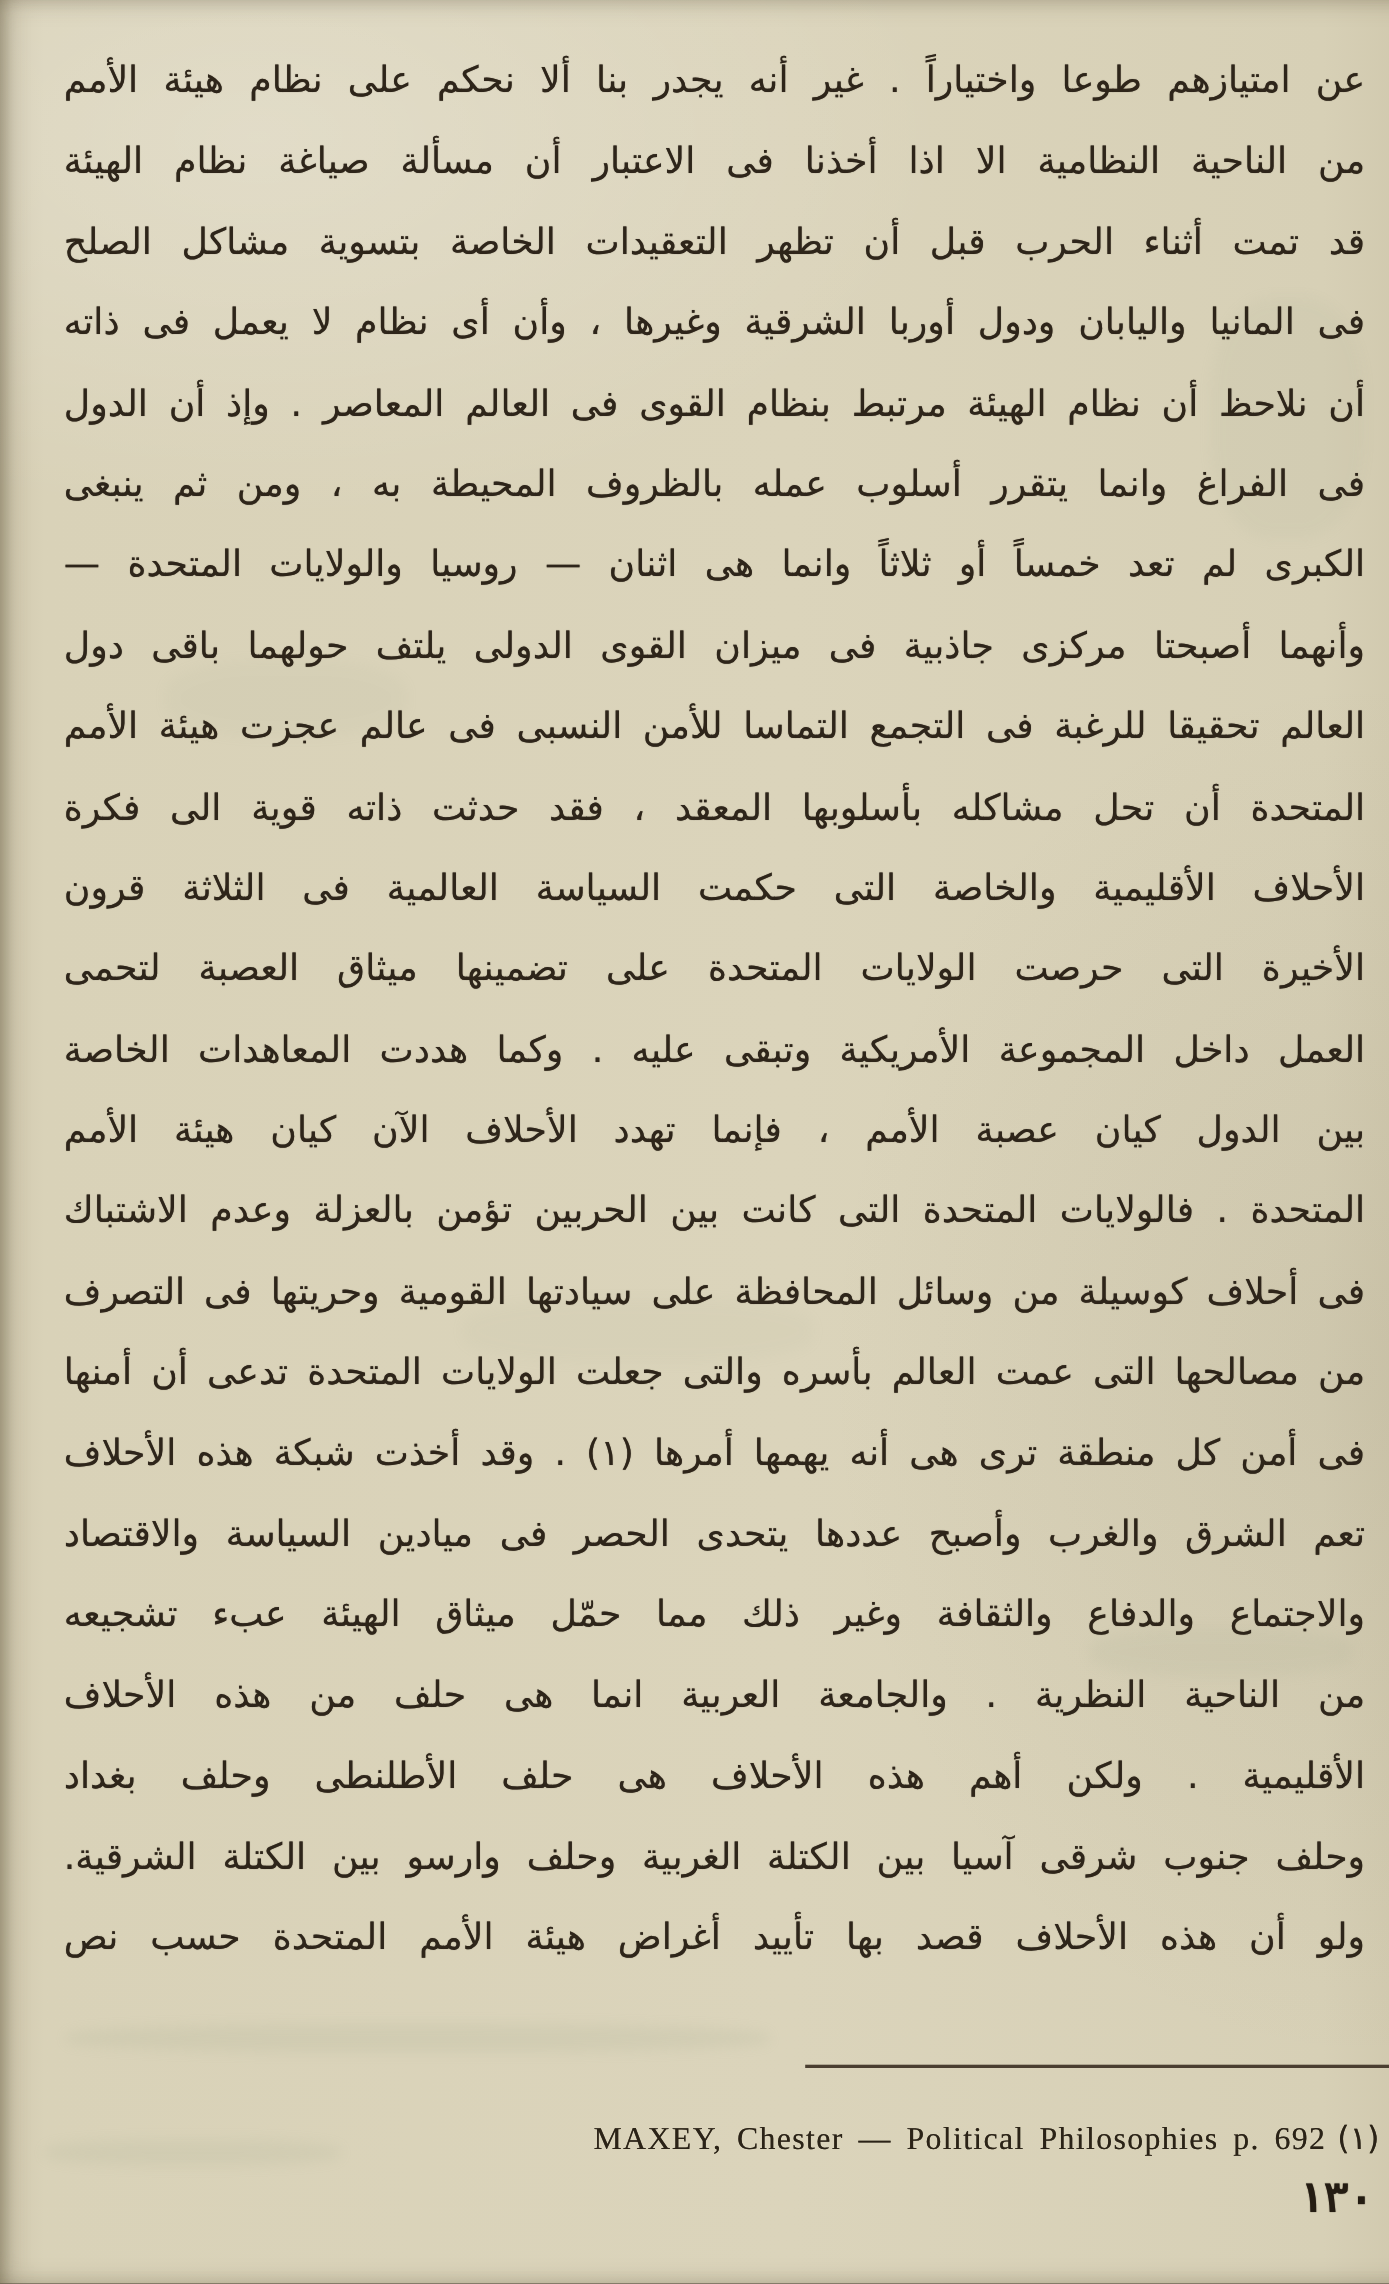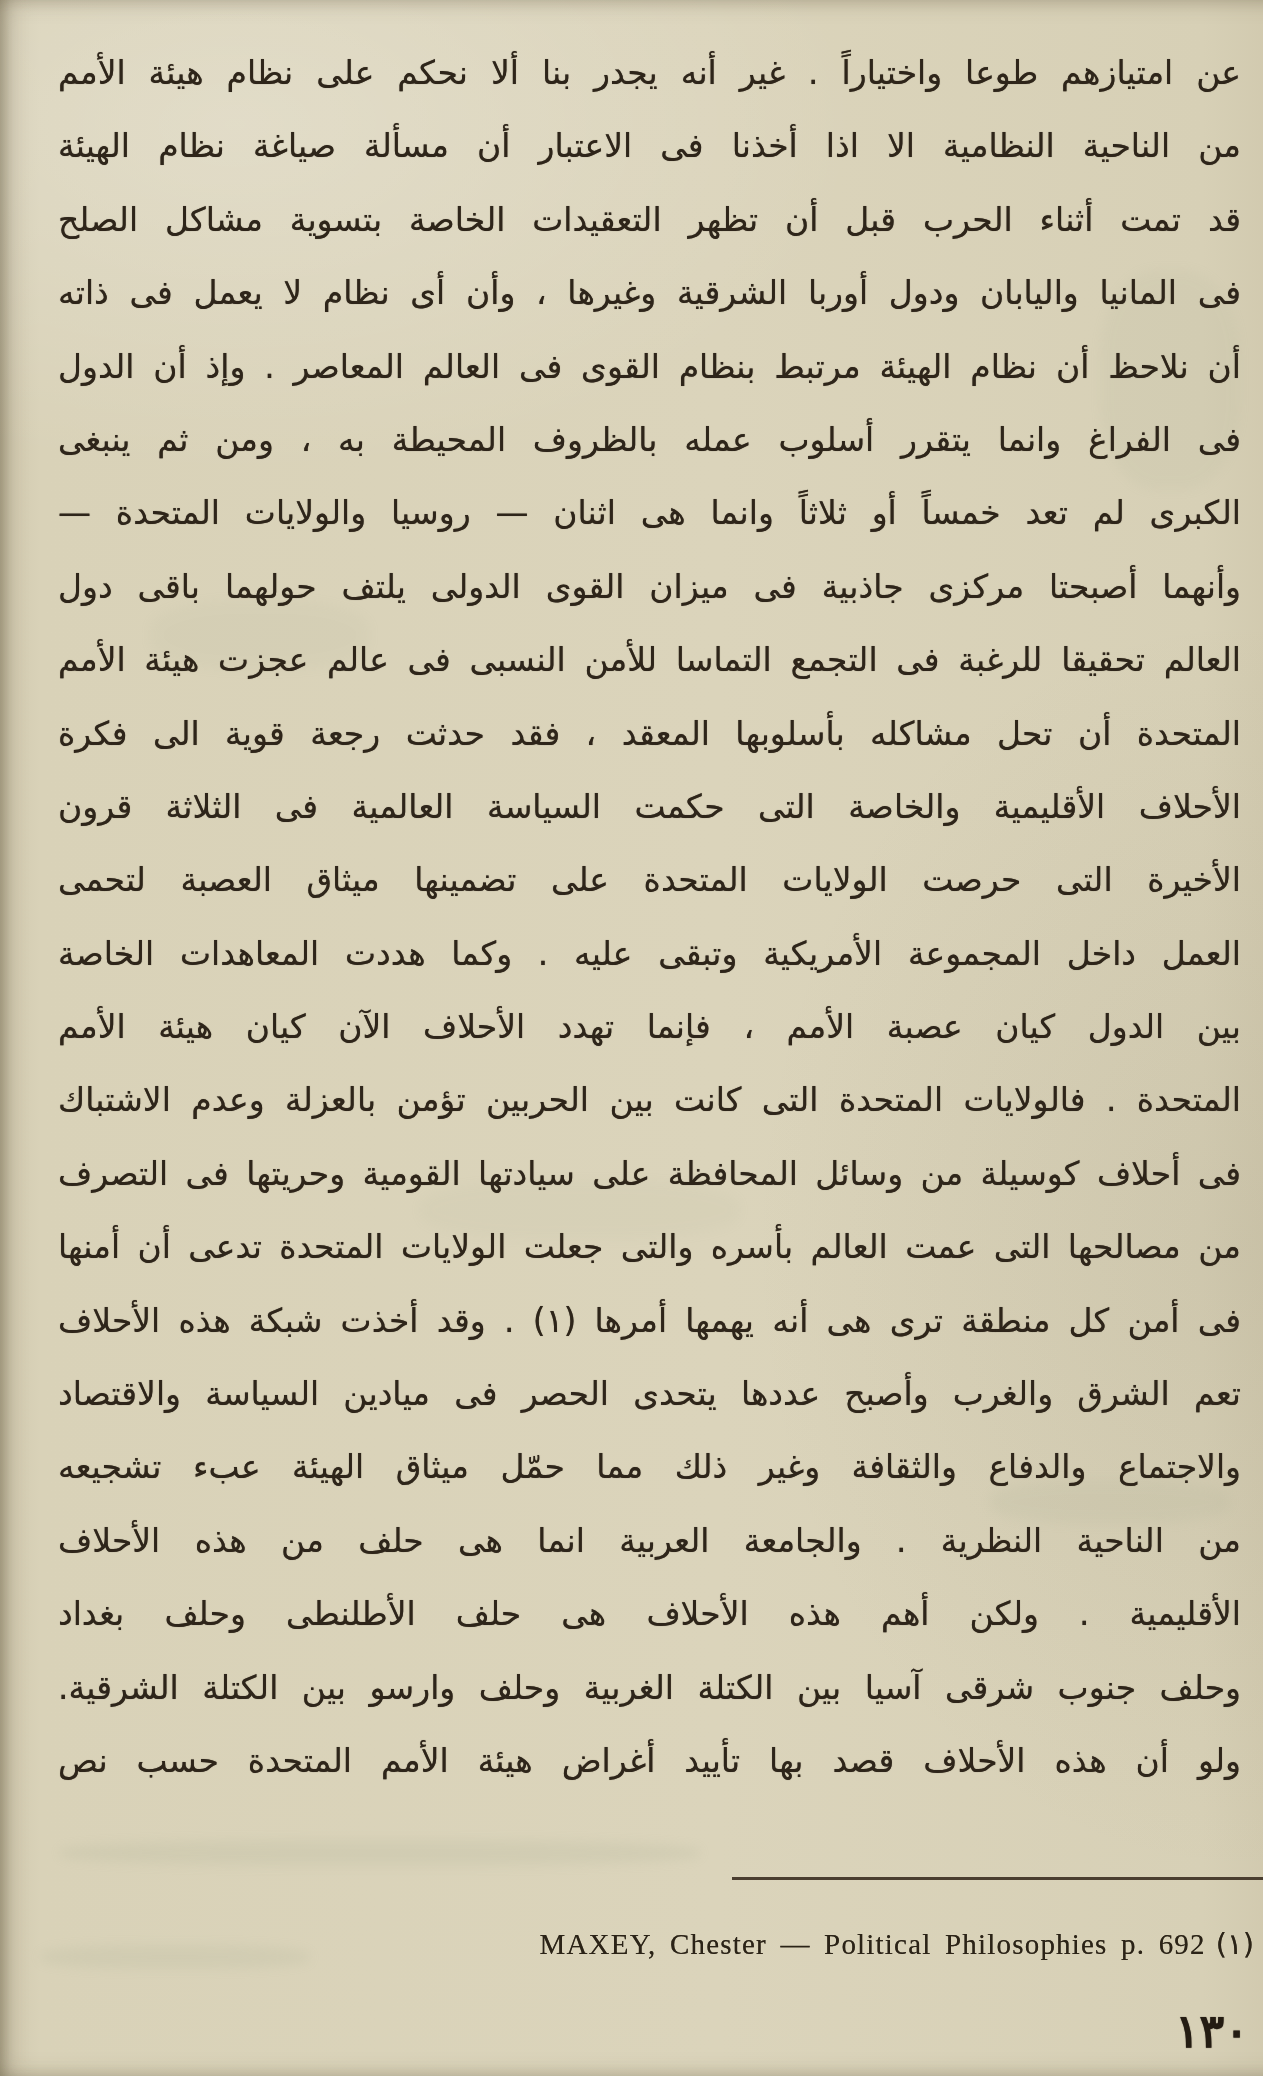--- a/index.html
+++ b/index.html
@@ -79,26 +79,25 @@
   .footnote .marker {
     font-family: "DejaVu Sans", sans-serif;
     letter-spacing: 0;
   }
 
   .page-number {
     position: absolute;
     top: 1976px;
     right: 58px;
     direction: rtl;
-    font-family: Liberation Sans, sans-serif;
-    font-size: 46px;
+    font-family: Liberation Mono, monospace;
+    font-size: 38px;
     font-weight: bold;
     color: #241c12;
     text-shadow: 0 0 1px rgba(36,28,18,0.8);
-    margin-top: 28px;
   }
 </style>
 </head>
 <body>
 
 <div class="page">
 
   <div class="smudge" style="left:60px; top:1840px; width:640px; height:26px; opacity:0.13;"></div>
   <div class="smudge" style="left:40px; top:1945px; width:270px; height:24px; opacity:0.12;"></div>
   <div class="smudge" style="left:990px; top:1480px; width:240px; height:44px; opacity:0.09;"></div>
@@ -109,21 +108,21 @@
   <div class="body-text">
       <div class="tline">عن امتيازهم طوعا واختياراً . غير أنه يجدر بنا ألا نحكم على نظام هيئة الأمم</div>
       <div class="tline">من الناحية النظامية الا اذا أخذنا فى الاعتبار أن مسألة صياغة نظام الهيئة</div>
       <div class="tline">قد تمت أثناء الحرب قبل أن تظهر التعقيدات الخاصة بتسوية مشاكل الصلح</div>
       <div class="tline">فى المانيا واليابان ودول أوربا الشرقية وغيرها ، وأن أى نظام لا يعمل فى ذاته</div>
       <div class="tline">أن نلاحظ أن نظام الهيئة مرتبط بنظام القوى فى العالم المعاصر . وإذ أن الدول</div>
       <div class="tline">فى الفراغ وانما يتقرر أسلوب عمله بالظروف المحيطة به ، ومن ثم ينبغى</div>
       <div class="tline">الكبرى لم تعد خمساً أو ثلاثاً وانما هى اثنان — روسيا والولايات المتحدة —</div>
       <div class="tline">وأنهما أصبحتا مركزى جاذبية فى ميزان القوى الدولى يلتف حولهما باقى دول</div>
       <div class="tline">العالم تحقيقا للرغبة فى التجمع التماسا للأمن النسبى فى عالم عجزت هيئة الأمم</div>
-      <div class="tline">المتحدة أن تحل مشاكله بأسلوبها المعقد ، فقد حدثت رجعة قوية الى فكرة</div>
+      <div class="tline">المتحدة أن تحل مشاكله بأسلوبها المعقد ، فقد حدثت ذاته قوية الى فكرة</div>
       <div class="tline">الأحلاف الأقليمية والخاصة التى حكمت السياسة العالمية فى الثلاثة قرون</div>
       <div class="tline">الأخيرة التى حرصت الولايات المتحدة على تضمينها ميثاق العصبة لتحمى</div>
       <div class="tline">العمل داخل المجموعة الأمريكية وتبقى عليه . وكما هددت المعاهدات الخاصة</div>
       <div class="tline">بين الدول كيان عصبة الأمم ، فإنما تهدد الأحلاف الآن كيان هيئة الأمم</div>
       <div class="tline">المتحدة . فالولايات المتحدة التى كانت بين الحربين تؤمن بالعزلة وعدم الاشتباك</div>
       <div class="tline">فى أحلاف كوسيلة من وسائل المحافظة على سيادتها القومية وحريتها فى التصرف</div>
       <div class="tline">من مصالحها التى عمت العالم بأسره والتى جعلت الولايات المتحدة تدعى أن أمنها</div>
       <div class="tline">فى أمن كل منطقة ترى هى أنه يهمها أمرها (١) . وقد أخذت شبكة هذه الأحلاف</div>
       <div class="tline">تعم الشرق والغرب وأصبح عددها يتحدى الحصر فى ميادين السياسة والاقتصاد</div>
       <div class="tline">والاجتماع والدفاع والثقافة وغير ذلك مما حمّل ميثاق الهيئة عبء تشجيعه</div>

